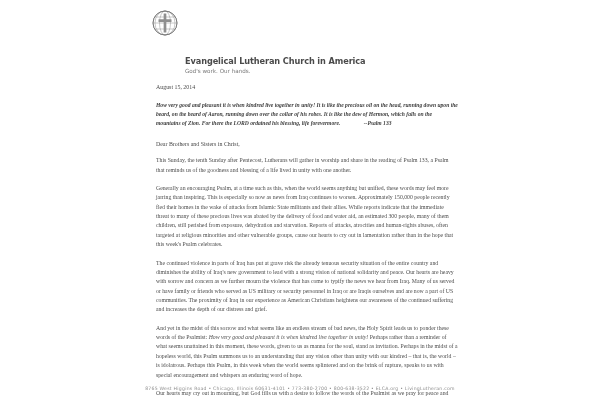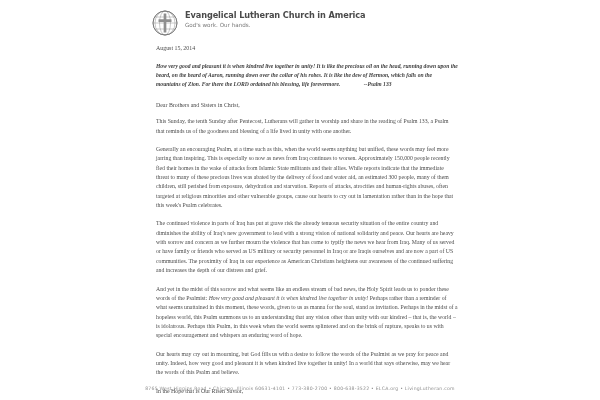--- a/index.html
+++ b/index.html
@@ -31,20 +31,21 @@
   .logo-mark {
     width: 26px;
     height: 26px;
     flex: 0 0 26px;
     margin-right: 7px;
     margin-top: 1px;
   }
   .logo-mark svg { display: block; }
   .brand-block {
     padding-top: 2px;
+    margin-top: 46px;
   }
   .brand-name {
     font-family: "DejaVu Sans", "Liberation Sans", sans-serif;
     font-size: 8.2px;
     font-weight: bold;
     letter-spacing: -0.1px;
     color: #4a4a4a;
     line-height: 1.15;
     white-space: nowrap;
   }

